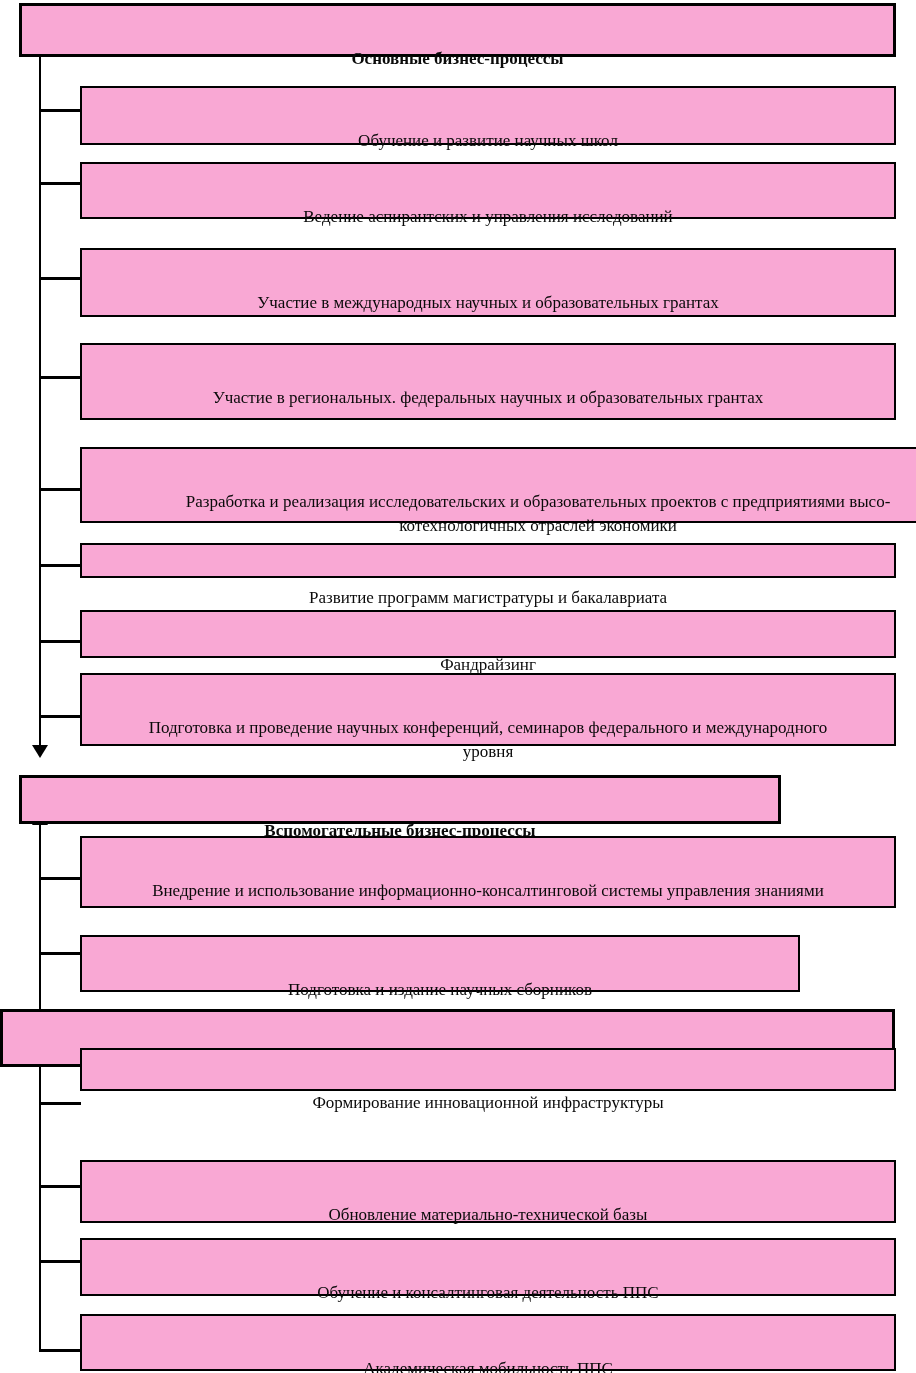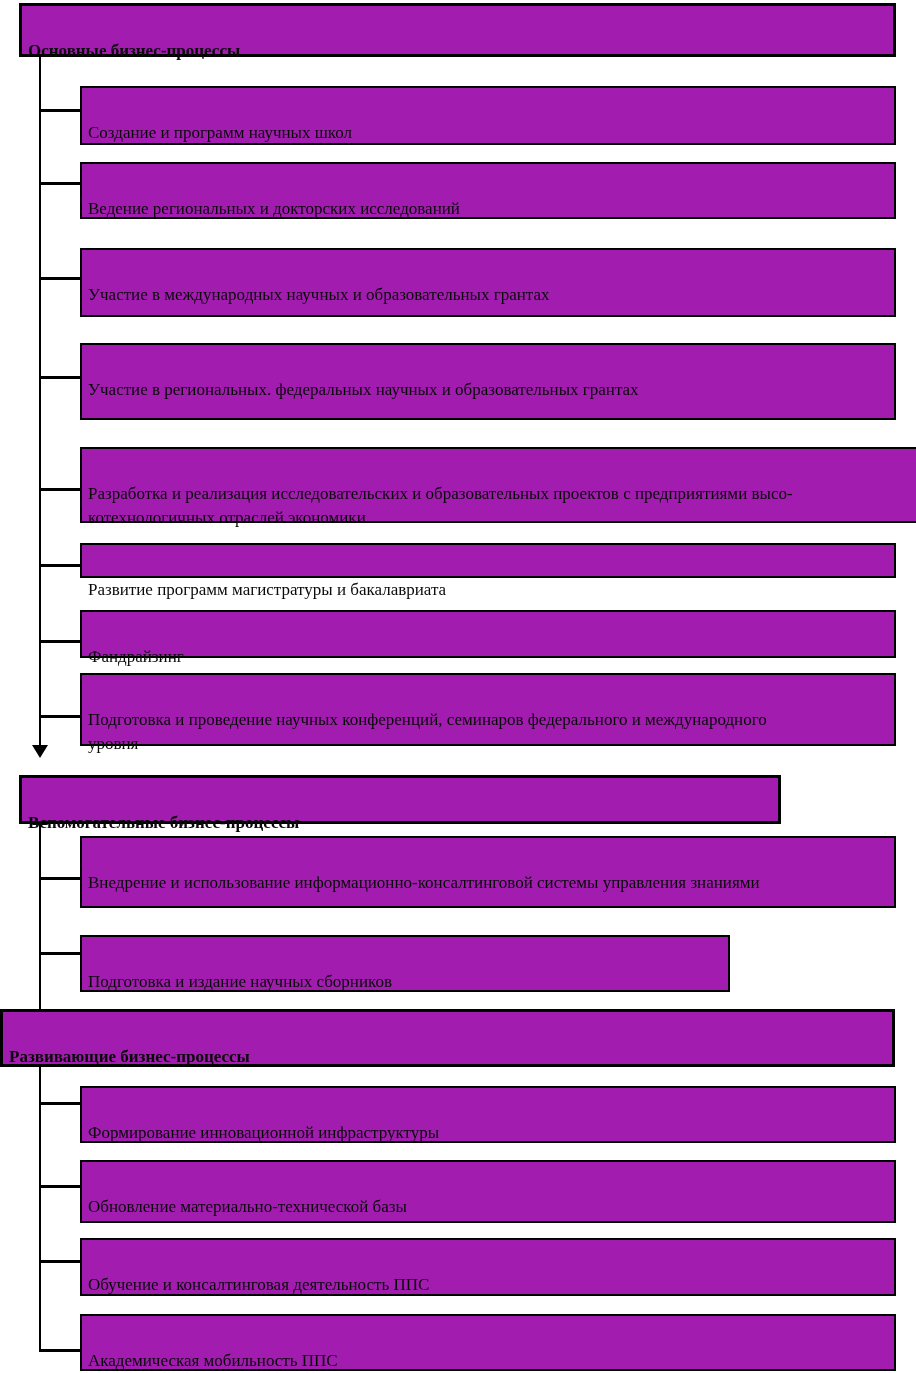--- a/index.html
+++ b/index.html
@@ -1,22 +1,22 @@
 <!DOCTYPE html>
 <html><head>
 <meta charset="utf-8">
 <style>
   html, body { margin:0; padding:0; background:#ffffff; }
   .page {
     position:relative; width:916px; height:1373px; background:#ffffff;
     font-family:"Liberation Serif","DejaVu Serif",serif; color:#0a0a0a;
   }
   .box {
-    position:absolute; box-sizing:border-box; background:#a21caf;
-    border:2px solid #000000; text-align:left; padding:8px 6px 0 6px;
+    position:absolute; box-sizing:border-box; background:#f9a8d4;
+    border:2px solid #000000; text-align:center; padding:16px 6px 0 6px;
     font-size:17px; line-height:1.45; white-space:pre-line;
   }
   .hdr { border-width:3px; font-weight:bold; }
   .vline { position:absolute; width:2px; background:#000000; }
   .hline { position:absolute; height:3px; background:#000000; }
   .arrow-down {
     position:absolute; width:0; height:0;
     border-left:8px solid transparent; border-right:8px solid transparent;
     border-top:13px solid #000000;
   }
@@ -49,24 +49,24 @@
   <div class="hline" style="left:39px; top:952px;  width:42px"></div>
   <div class="hline" style="left:39px; top:1102px; width:42px"></div>
   <div class="hline" style="left:39px; top:1185px; width:42px"></div>
   <div class="hline" style="left:39px; top:1260px; width:42px"></div>
   <div class="hline" style="left:39px; top:1349px; width:42px"></div>
 
   <div class="box hdr" style="left:19px; top:3px; width:877px; height:54px">
     <span>Основные бизнес-процессы</span>
   </div>
   <div class="box" style="left:80px; top:86px;  width:816px; height:59px">
-    <span>Создание и программ научных школ</span>
+    <span>Обучение и развитие научных школ</span>
   </div>
   <div class="box" style="left:80px; top:162px; width:816px; height:57px">
-    <span>Ведение региональных и докторских исследований</span>
+    <span>Ведение аспирантских и управления исследований</span>
   </div>
   <div class="box" style="left:80px; top:248px; width:816px; height:69px">
     <span>Участие в международных научных и образовательных грантах</span>
   </div>
   <div class="box" style="left:80px; top:343px; width:816px; height:77px">
     <span>Участие в региональных. федеральных научных и образовательных грантах</span>
   </div>
   <div class="box" style="left:80px; top:447px; width:916px; height:76px">
     <span>Разработка и реализация исследовательских и образовательных проектов с предприятиями высо-
 котехнологичных отраслей экономики</span>
@@ -81,28 +81,28 @@
   <div class="box" style="left:80px; top:610px; width:816px; height:48px">
     <span>Фандрайзинг</span>
   </div>
 
   <div class="box hdr" style="left:19px; top:775px; width:762px; height:49px">
     <span>Вспомогательные бизнес-процессы</span>
   </div>
   <div class="box" style="left:80px; top:836px; width:816px; height:72px">
     <span>Внедрение и использование информационно-консалтинговой системы управления знаниями</span>
   </div>
-  <div class="box" style="left:80px; top:935px; width:650px; height:57px">
+  <div class="box" style="left:80px; top:935px; width:720px; height:57px">
     <span>Подготовка и издание научных сборников</span>
   </div>
 
   <div class="box hdr" style="left:0px; top:1009px; width:895px; height:58px">
     <span>Развивающие бизнес-процессы</span>
   </div>
-  <div class="box" style="left:80px; top:1086px; width:816px; height:57px">
+  <div class="box" style="left:80px; top:1048px; width:816px; height:43px">
     <span>Формирование инновационной инфраструктуры</span>
   </div>
   <div class="box" style="left:80px; top:1160px; width:816px; height:63px">
     <span>Обновление материально-технической базы</span>
   </div>
   <div class="box" style="left:80px; top:1314px; width:816px; height:57px">
     <span>Академическая мобильность ППС</span>
   </div>
   <div class="box" style="left:80px; top:1238px; width:816px; height:58px">
     <span>Обучение и консалтинговая деятельность ППС</span>

